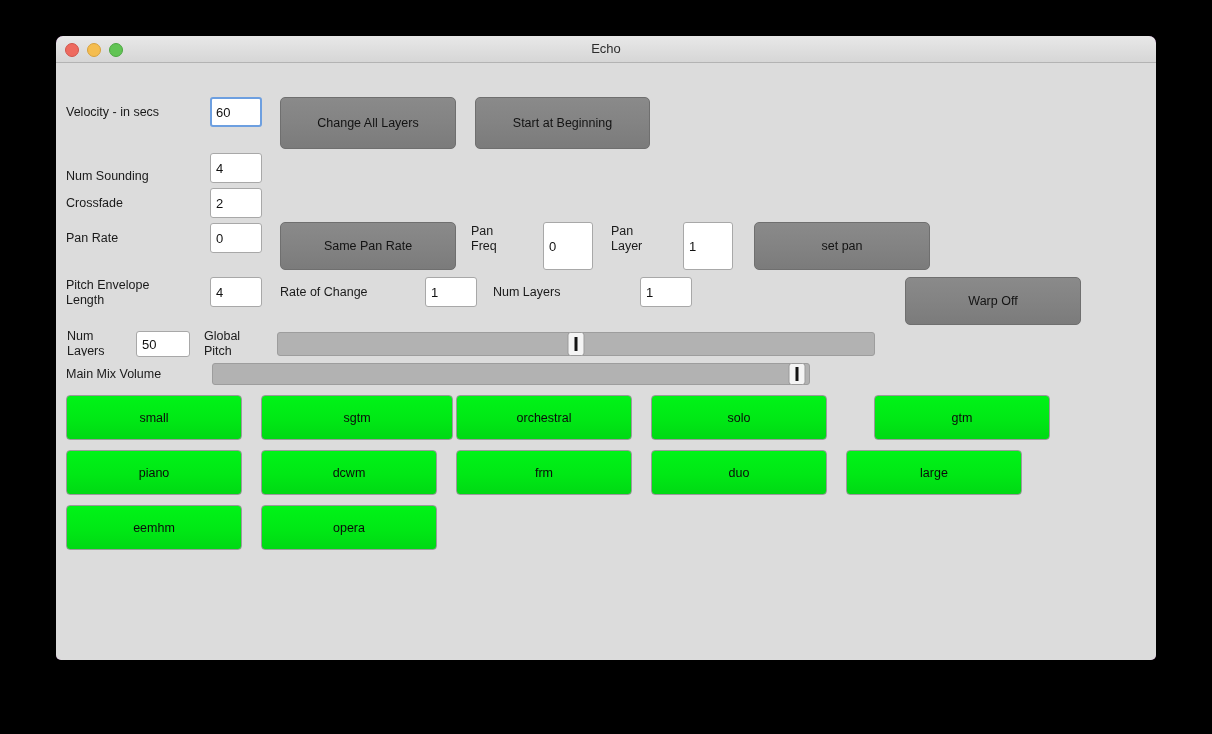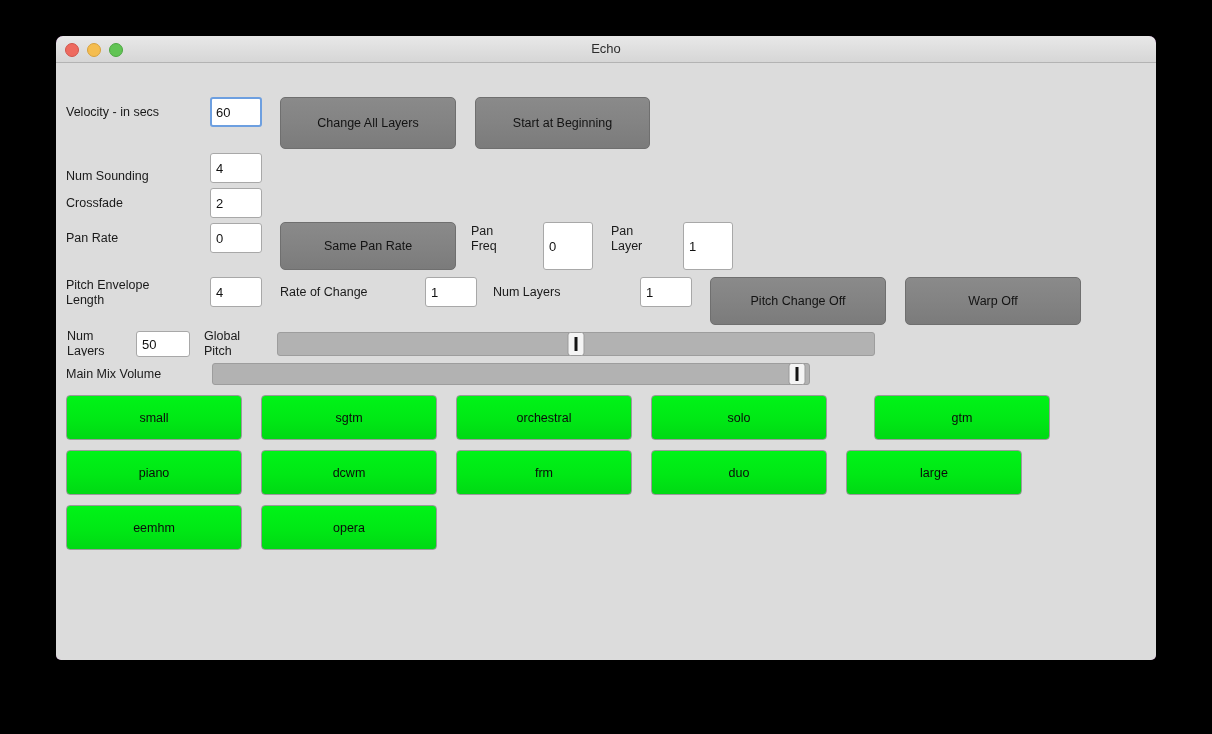--- a/index.html
+++ b/index.html
@@ -181,52 +181,52 @@
     <div class="gbtn" style="left:224px; top:159px; width:176px; height:48px;">Same Pan Rate</div>
 
     <div class="lbl" style="left:415px; top:161px; width:50px;">Pan
 Freq</div>
     <div class="field" style="left:487px; top:159px; width:50px; height:48px;" placeholder="">0</div>
 
     <div class="lbl" style="left:555px; top:161px; width:50px;">Pan
 Layer</div>
     <div class="field" style="left:627px; top:159px; width:50px; height:48px;" placeholder="">1</div>
 
+    <div class="gbtn" style="left:698px; top:159px; width:176px; height:48px;">set pan</div>
 
     <div class="lbl" style="left:10px; top:215px; width:130px;">Pitch Envelope
 Length</div>
     <div class="field" style="left:154px; top:214px; width:52px; height:30px;" placeholder="">4</div>
 
     <div class="lbl" style="left:224px; top:222px; width:130px;">Rate of Change</div>
     <div class="field" style="left:369px; top:214px; width:52px; height:30px;" placeholder="">1</div>
 
     <div class="lbl" style="left:437px; top:222px; width:110px;">Num Layers</div>
     <div class="field" style="left:584px; top:214px; width:52px; height:30px;" placeholder="">1</div>
 
-    <div class="gbtn" style="left:654px; top:214px; width:176px; height:48px;">Pitch Change Off</div>
     <div class="gbtn" style="left:849px; top:214px; width:176px; height:48px;">Warp Off</div>
 
     <div class="lbl" style="left:11px; top:266px; width:60px; height:27px;">Num
 Layers</div>
     <div class="field" style="left:80px; top:268px; width:54px; height:26px;" placeholder="">50</div>
 
     <div class="lbl" style="left:148px; top:266px; width:70px;">Global
 Pitch</div>
     <div class="slider" id="slider-0" style="left:221px; top:269px; width:598px; height:24px;">
       <div class="thumb" style="left: 50%;"></div>
     </div>
 
     <div class="lbl" style="left:10px; top:304px; width:160px;">Main Mix Volume</div>
     <div class="slider" id="slider-1" style="left:156px; top:300px; width:598px; height:22px;">
       <div class="thumb" style="left: 98%;"></div>
     </div>
 
     <div id="presets">
         <div class="greenbtn" style="left: 10px; top: 332px; width: 176px; height: 45px;">small</div>
-        <div class="greenbtn" style="left: 205px; top: 332px; width: 176px; height: 45px;">sgtm</div>
+        <div class="greenbtn" style="left: 205px; top: 332px; width: 192px; height: 45px;">sgtm</div>
         <div class="greenbtn" style="left: 400px; top: 332px; width: 176px; height: 45px;">orchestral</div>
         <div class="greenbtn" style="left: 595px; top: 332px; width: 176px; height: 45px;">solo</div>
         <div class="greenbtn" style="left: 790px; top: 332px; width: 176px; height: 45px; margin-left: 28px;">gtm</div>
         <div class="greenbtn" style="left: 10px; top: 387px; width: 176px; height: 45px;">piano</div>
         <div class="greenbtn" style="left: 205px; top: 387px; width: 176px; height: 45px;">dcwm</div>
         <div class="greenbtn" style="left: 400px; top: 387px; width: 176px; height: 45px;">frm</div>
         <div class="greenbtn" style="left: 595px; top: 387px; width: 176px; height: 45px;">duo</div>
         <div class="greenbtn" style="left: 790px; top: 387px; width: 176px; height: 45px;">large</div>
         <div class="greenbtn" style="left: 10px; top: 442px; width: 176px; height: 45px;">eemhm</div>
         <div class="greenbtn" style="left: 205px; top: 442px; width: 176px; height: 45px;">opera</div>

